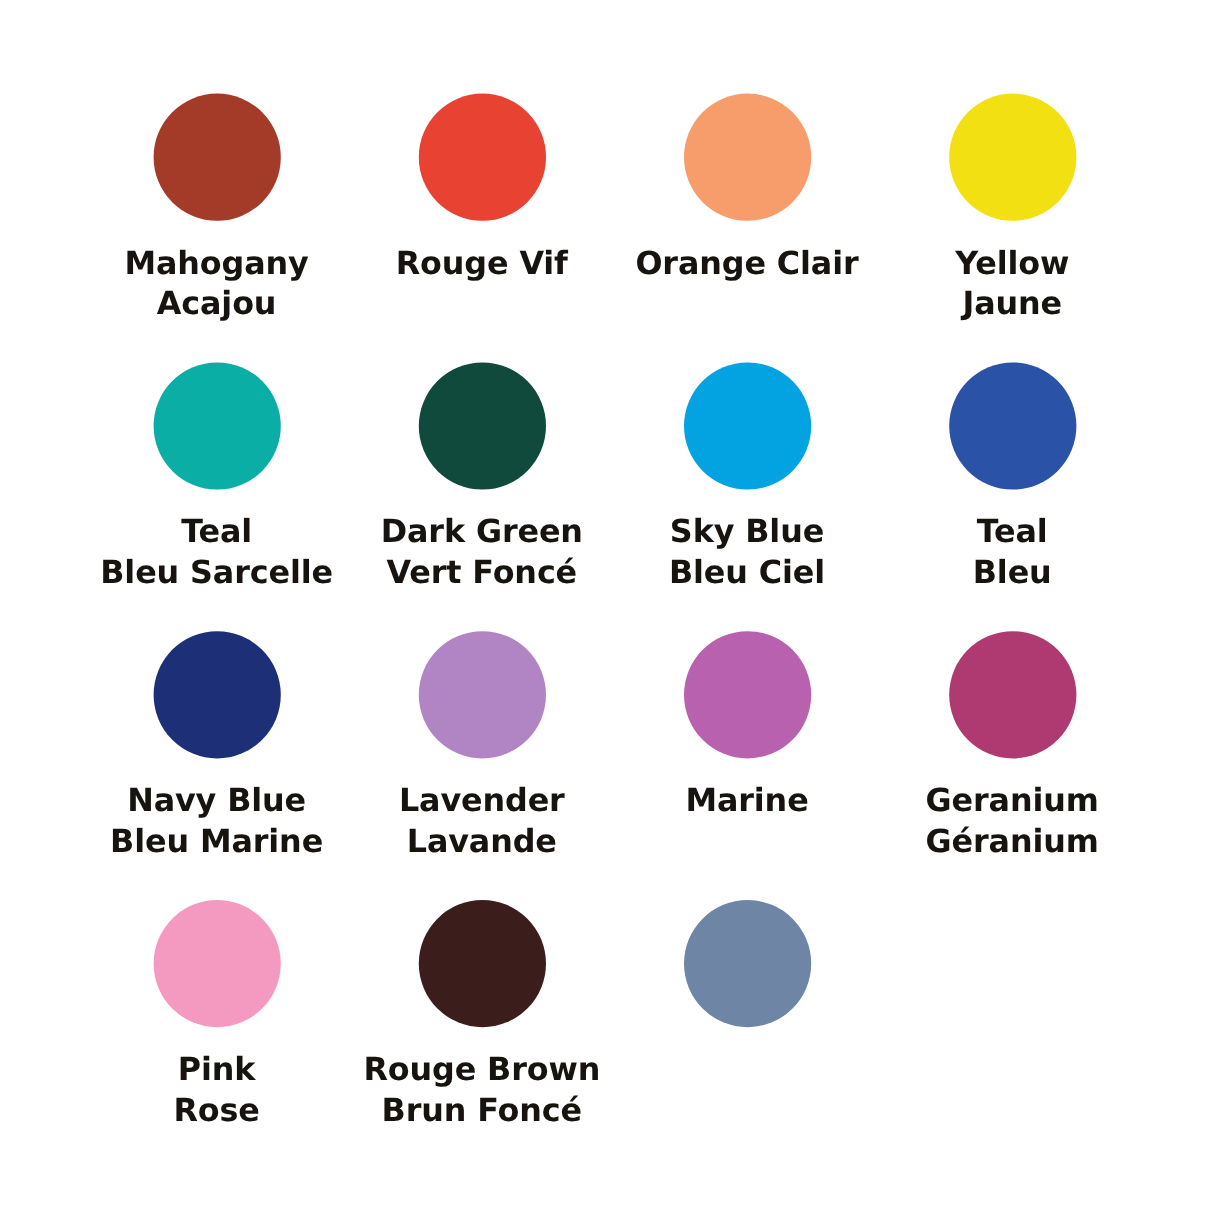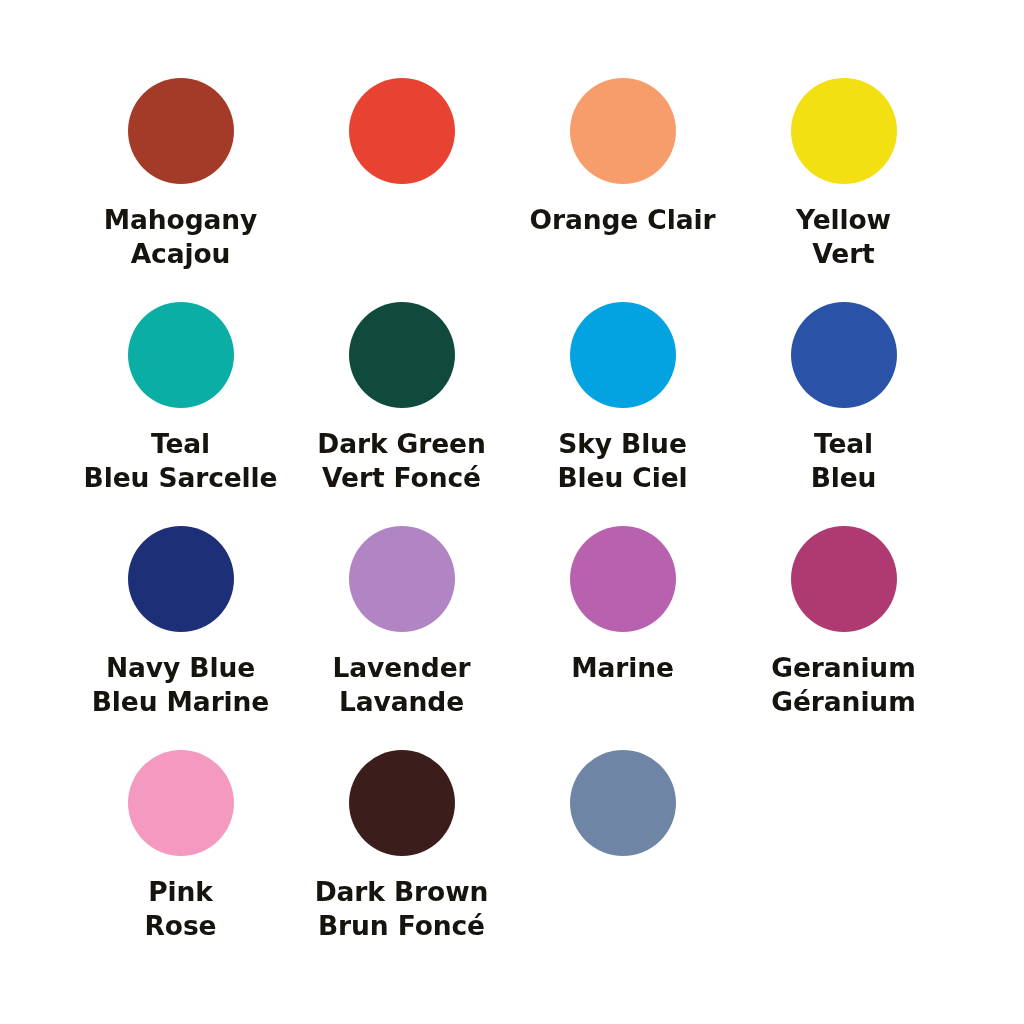--- a/index.html
+++ b/index.html
@@ -70,33 +70,34 @@
     <div class="swatch-cell">
       <div class="swatch-dot" style="background: rgb(164, 59, 40);"></div>
       <div class="swatch-labels">
         <span class="swatch-name-en">Mahogany</span>
         <span class="swatch-name-fr">Acajou</span>
       </div>
     </div>
     <div class="swatch-cell">
       <div class="swatch-dot" style="background: rgb(232, 66, 50);"></div>
       <div class="swatch-labels">
+        <span class="swatch-name-fr">Rouge Vif</span>
       </div>
     </div>
     <div class="swatch-cell">
       <div class="swatch-dot" style="background: rgb(247, 156, 107);"></div>
       <div class="swatch-labels">
         <span class="swatch-name-fr">Orange Clair</span>
       </div>
     </div>
     <div class="swatch-cell">
       <div class="swatch-dot" style="background: rgb(242, 224, 19);"></div>
       <div class="swatch-labels">
         <span class="swatch-name-en">Yellow</span>
-        <span class="swatch-name-fr">Vert</span>
+        <span class="swatch-name-fr">Jaune</span>
       </div>
     </div>
     <div class="swatch-cell">
       <div class="swatch-dot" style="background: rgb(11, 174, 164);"></div>
       <div class="swatch-labels">
         <span class="swatch-name-en">Teal</span>
         <span class="swatch-name-fr">Bleu Sarcelle</span>
       </div>
     </div>
     <div class="swatch-cell">
@@ -150,20 +151,20 @@
     <div class="swatch-cell">
       <div class="swatch-dot" style="background: rgb(244, 154, 192);"></div>
       <div class="swatch-labels">
         <span class="swatch-name-en">Pink</span>
         <span class="swatch-name-fr">Rose</span>
       </div>
     </div>
     <div class="swatch-cell">
       <div class="swatch-dot" style="background: rgb(59, 30, 28);"></div>
       <div class="swatch-labels">
-        <span class="swatch-name-en">Dark Brown</span>
+        <span class="swatch-name-en">Rouge Brown</span>
         <span class="swatch-name-fr">Brun Foncé</span>
       </div>
     </div>
     <div class="swatch-cell">
       <div class="swatch-dot" style="background: rgb(110, 133, 165);"></div>
     </div>
   </div>
 
 </body></html>

